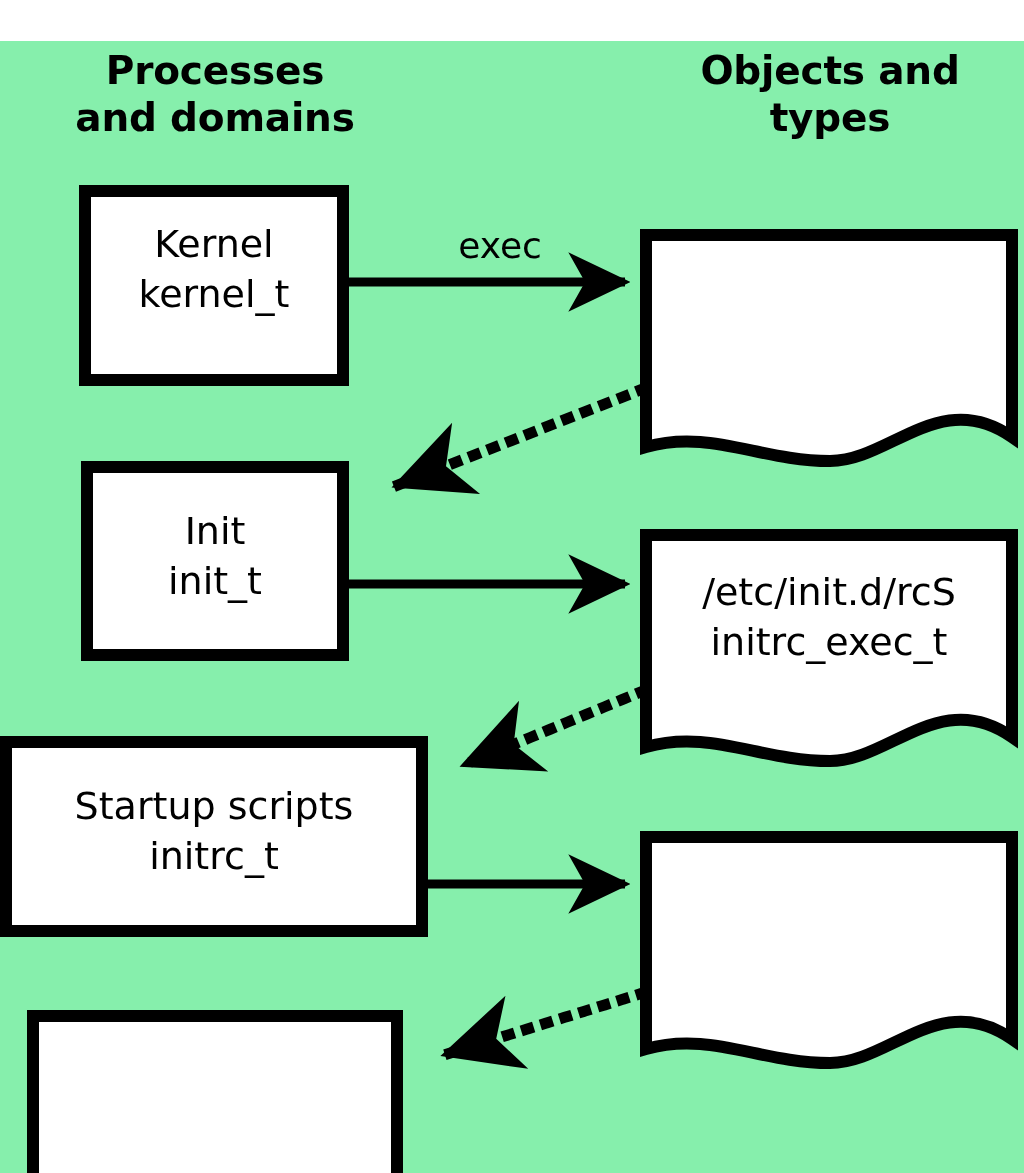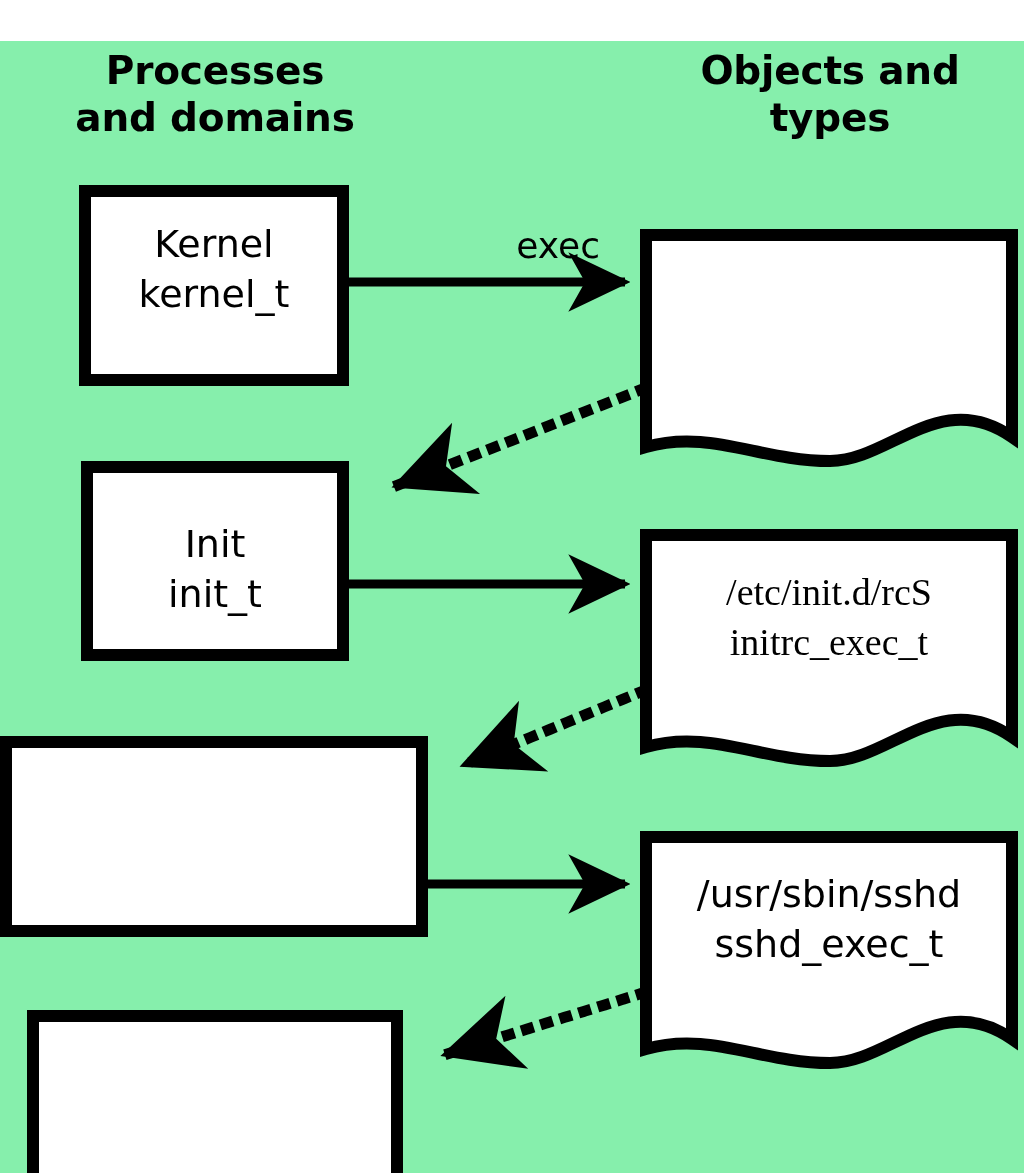--- a/index.html
+++ b/index.html
@@ -45,21 +45,21 @@
   .node-label {
     position: absolute;
     text-align: center;
     font-size: 38px;
     line-height: 50px;
     white-space: pre-line;
     pointer-events: none;
   }
   .edge-label {
     position: absolute;
-    text-align: right;
+    text-align: center;
     font-size: 36px;
     line-height: 40px;
   }
 </style>
 </head>
 <body>
 
 <div id="diagram-root">
 
   <div class="col-header" id="header-processes">Processes
@@ -108,27 +108,27 @@
     <line x1="643" y1="348" x2="398" y2="444" stroke="#000000" stroke-width="11" stroke-dasharray="2 18" stroke-linecap="square" marker-end="url(#arrow-dotted)"></line>
 
     <line x1="643" y1="650" x2="466" y2="723" stroke="#000000" stroke-width="11" stroke-dasharray="2 18" stroke-linecap="square" marker-end="url(#arrow-dotted)"></line>
 
     <line x1="643" y1="952" x2="447" y2="1013" stroke="#000000" stroke-width="11" stroke-dasharray="2 18" stroke-linecap="square" marker-end="url(#arrow-dotted)"></line>
   </svg>
 
   <div class="node-label" style="left:85px; top:178px; width:258px;">Kernel
 kernel_t</div>
 
-  <div class="node-label" style="left:87px; top:478px; width:256px;">Init
+  <div class="node-label" style="left:87px; top:465px; width:256px;">Init
 init_t</div>
+
+  <div class="node-label" style="left:6px; top:740px; width:416px;">Startup scripts
+initrc_t</div>
 
 
 
-
-  <div class="node-label" style="left:646px; top:526px; width:366px;font-family:Liberation Serif, serif;">/etc/init.d/rcS
+  <div class="node-label" style="left:646px; top:526px; width:366px;">/etc/init.d/rcS
 initrc_exec_t</div>
 
-  <div class="node-label" style="left:646px; top:828px; width:366px;">/usr/sbin/sshd
-sshd_exec_t</div>
 
   <div class="edge-label" style="left:400px; top:185px; width:200px;">exec</div>
 
 </div>
 
 </body></html>

